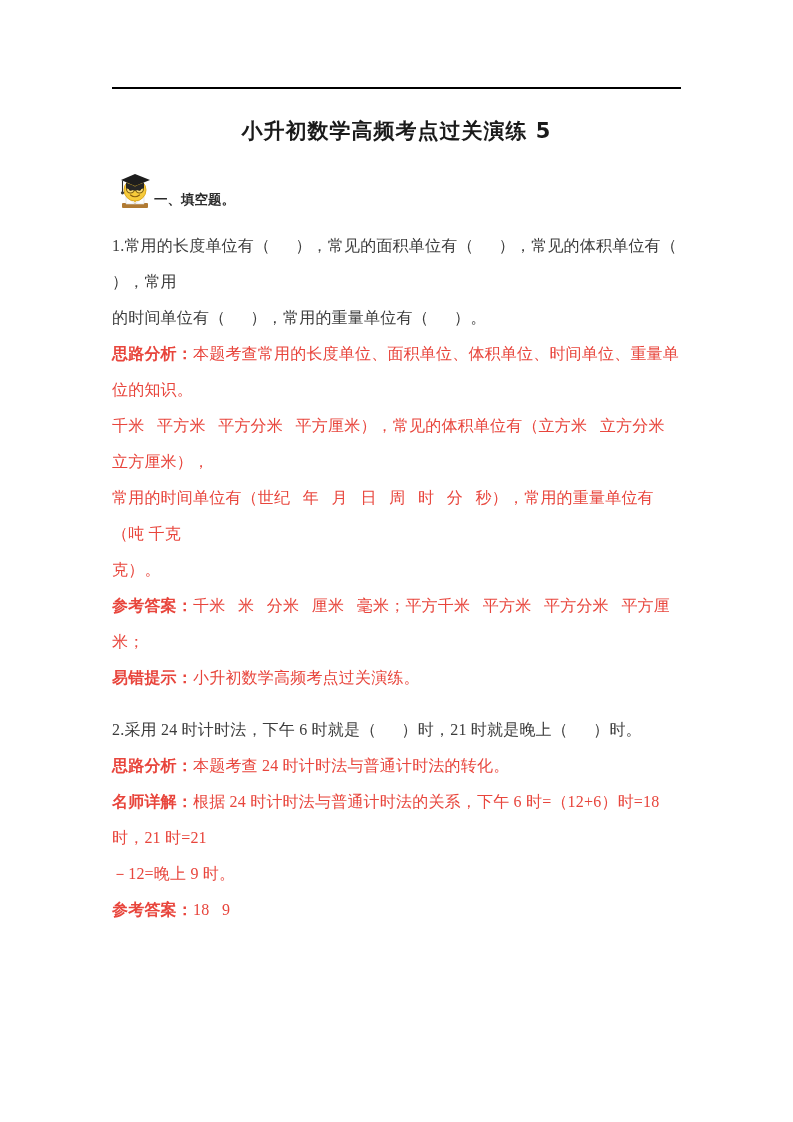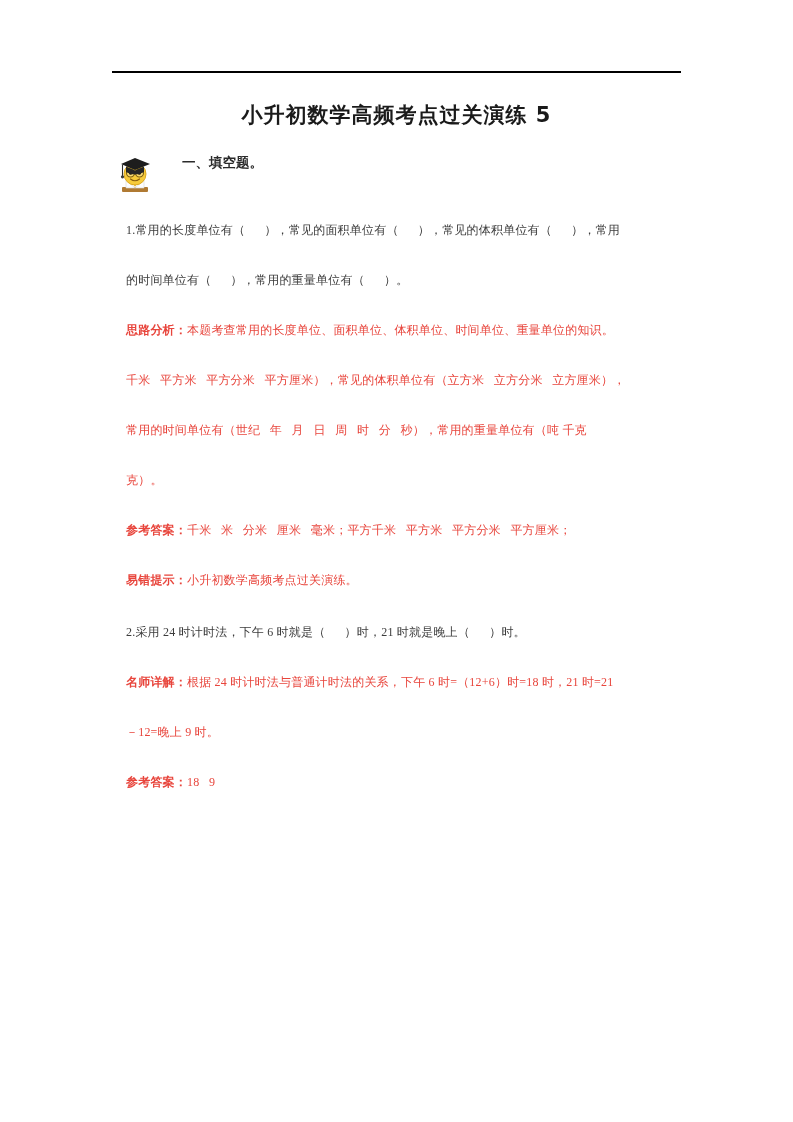--- a/index.html
+++ b/index.html
@@ -28,21 +28,21 @@
     position: absolute;
     left: 112px;
     top: 71px;
     width: 569px;
     height: 0;
     border-top: 2px solid #000000;
   }
 
   
   .doc-title {
-    margin: 0;
+    margin: 16px;
     padding-top: 103px;
     text-align: center;
     font-family: "DejaVu Sans", "Liberation Sans", sans-serif;
     font-size: 21px;
     font-weight: bold;
     color: #1a1a1a;
     letter-spacing: 1px;
     line-height: 1.2;
   }
   .doc-subtitle {
@@ -53,23 +53,23 @@
     font-size: 19px;
     font-weight: bold;
     color: #1a1a1a;
     letter-spacing: 1px;
     line-height: 1.2;
   }
 
   
   .section-head {
     display: flex;
+    align-items: flex-end;
     margin-top: 26px;
     height: 42px;
-    gap: 28px;
   }
   .mascot {
     width: 46px;
     height: 42px;
     position: relative;
     flex: 0 0 auto;
   }
   .mascot svg { display:block; }
   .section-head-label {
     font-family: "DejaVu Serif", "Liberation Serif", serif;
@@ -78,22 +78,22 @@
     color: #2b2b2b;
     margin-left: -4px;
     padding-bottom: 3px;
     white-space: nowrap;
   }
 
   
   .q-block { margin-top: 16px; }
 
   p.line {
-    margin: 14px;
-    font-size: 12px;
+    margin: 0;
+    font-size: 16px;
     line-height: 36px;
     color: #3c3c3c;
     letter-spacing: 0.2px;
     white-space: pre-wrap;
   }
   p.line.red {
     color: #e8453c;
   }
   p.line .lbl {
     font-family: "DejaVu Sans", "Liberation Sans", sans-serif;
@@ -156,20 +156,21 @@
 
     <p class="line red"><span class="lbl">参考答案：</span><span>千米   米   分米   厘米   毫米；平方千米   平方米   平方分米   平方厘米；</span></p>
 
     <p class="line red gap-after"><span class="lbl">易错提示：</span><span>小升初数学高频考点过关演练。</span></p>
   </div>
 
   <div class="q-block">
 
     <p class="line q gap-after">2.采用 24 时计时法，下午 6 时就是（      ）时，21 时就是晚上（      ）时。</p>
 
+    <p class="line red gap-after"><span class="lbl">思路分析：</span><span>本题考查 24 时计时法与普通计时法的转化。</span></p>
 
     <p class="line red"><span class="lbl">名师详解：</span><span>根据 24 时计时法与普通计时法的关系，下午 6 时=（12+6）时=18 时，21 时=21</span></p>
     <p class="line red gap-after">－12=晚上 9 时。</p>
 
     <p class="line red"><span class="lbl">参考答案：</span><span>18   9</span></p>
   </div>
 
 </div>
 
 </body></html>

